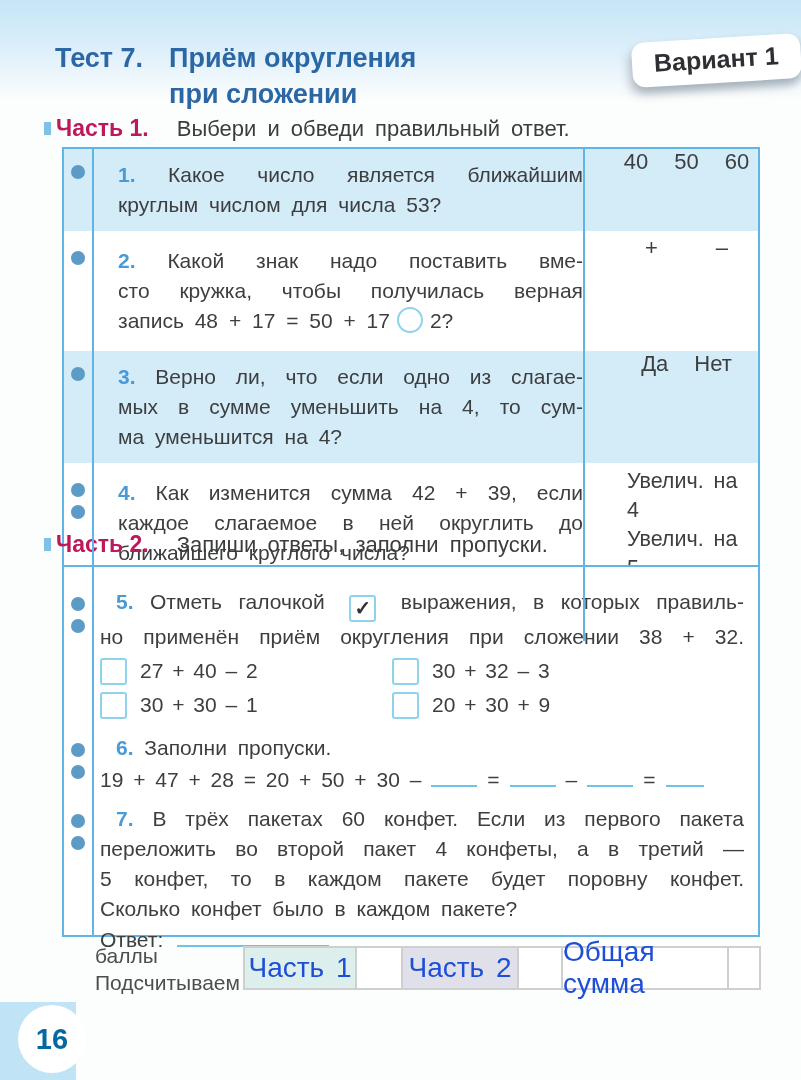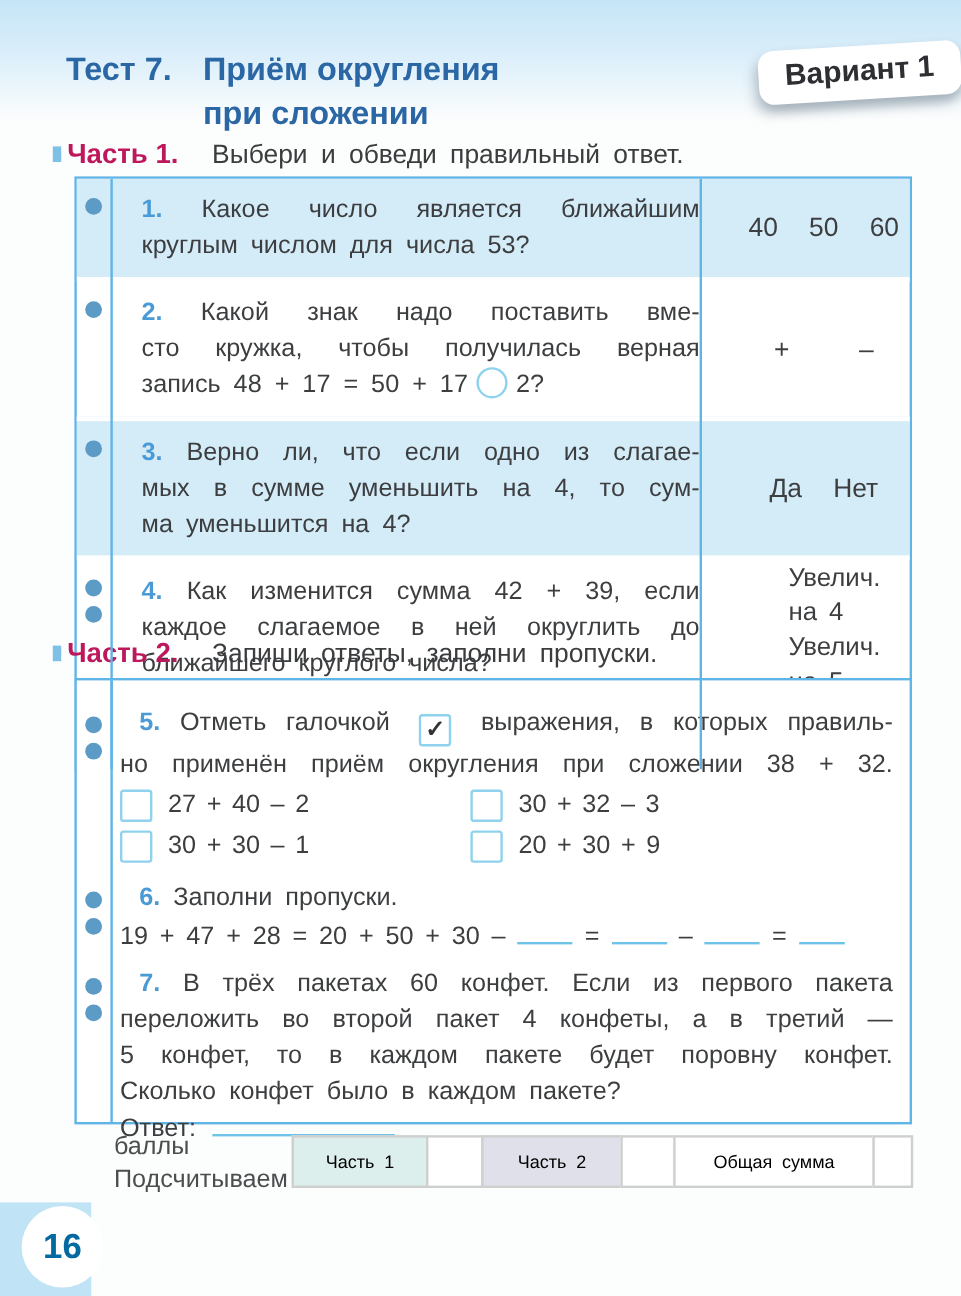--- a/index.html
+++ b/index.html
@@ -30,28 +30,28 @@
   .v-answers{left:519px;}
 
   
   .t1-row{display:flex;gap:16px;}
   .t1-row.blue{background:#d4ebf8;}
   .t1-row + .t1-row{border-top:4px solid #fff;}
   .gutter{width:28px;flex:0 0 28px;display:flex;flex-direction:column;align-items:center;gap:8px;}
   .t1-row .gutter{padding-top:16px;}
   .dot{width:14px;height:14px;border-radius:50%;background:#5b9bc6;}
   .qcol{width:491px;flex:0 0 491px;box-sizing:border-box;padding:11px 16px 11px 10px;}
-  .acol{flex:1;display:flex;align-items:center;justify-content:center;font-size:22px;word-spacing:4px;}
+  .acol{flex:1;display:flex;align-items:flex-start;justify-content:center;font-size:22px;word-spacing:4px;}
   .q-line{font-size:21px;line-height:30px;word-spacing:5px;}
   .jl{text-align:justify;text-align-last:justify;}
   .qnum{font-weight:bold;color:#4a9ad6;}
   .acol.opts-inline{gap:26px;}
   .acol.opts-wide{gap:58px;}
   .acol.opts-col{flex-direction:column;align-items:flex-start;justify-content:center;
-        padding-left:12px;gap:0;font-size:21.5px;line-height:29px;margin-left:30px;}
+        padding-left:12px;gap:0;font-size:21.5px;line-height:29px;}
 
   
   .circle{display:inline-block;width:22px;height:22px;border:2px solid #8fd2ee;border-radius:50%;
         vertical-align:-5px;margin:0 7px;background:#fff;}
   .cb{display:inline-block;width:23px;height:23px;border:2px solid #8fd2ee;border-radius:3px;
         background:#fff;box-sizing:content-box;}
   .cb-inline{vertical-align:-6px;margin:0 8px;text-align:center;line-height:23px;
         font-size:20px;font-weight:bold;color:#333;text-align-last:center;}
 
   
@@ -61,21 +61,21 @@
   .num-indent{padding-left:16px;}
   .options{margin-top:5px;display:grid;grid-template-columns:292px auto;row-gap:6px;}
   .opt{display:flex;align-items:center;gap:13px;font-size:21px;word-spacing:3px;height:28px;}
   .eq-line{margin-top:4px;display:flex;align-items:baseline;gap:10px;font-size:21px;word-spacing:4px;}
   .blank{display:inline-block;width:46px;height:18px;border-bottom:2px solid #6fc3e9;}
   .ans-line{margin-top:4px;font-size:21px;}
   .ans-blank{display:inline-block;width:152px;height:16px;border-bottom:2px solid #6fc3e9;margin-left:14px;}
 
   
   .score-label{position:absolute;left:95px;top:942px;font-size:21px;line-height:27px;color:#4b4d4f;}
-  .score-table{position:absolute;left:243px;top:946px;display:flex;height:44px;font-size:15px;color:#000000;}
+  .score-table{position:absolute;left:243px;top:946px;display:flex;height:44px;font-size:28px;color:#1d4ed8;}
   .sc{box-sizing:border-box;border:2px solid #cfcfcf;display:flex;align-items:center;justify-content:center;
         background:#fff;word-spacing:4px;}
   .sc + .sc{margin-left:-2px;}
   .sc.c1{width:114px;background:#ddefec;}
   .sc.c2{width:48px;}
   .sc.c3{width:118px;background:#dfe0ea;}
   .sc.c4{width:46px;}
   .sc.c5{width:168px;}
   .sc.c6{width:34px;}
 

